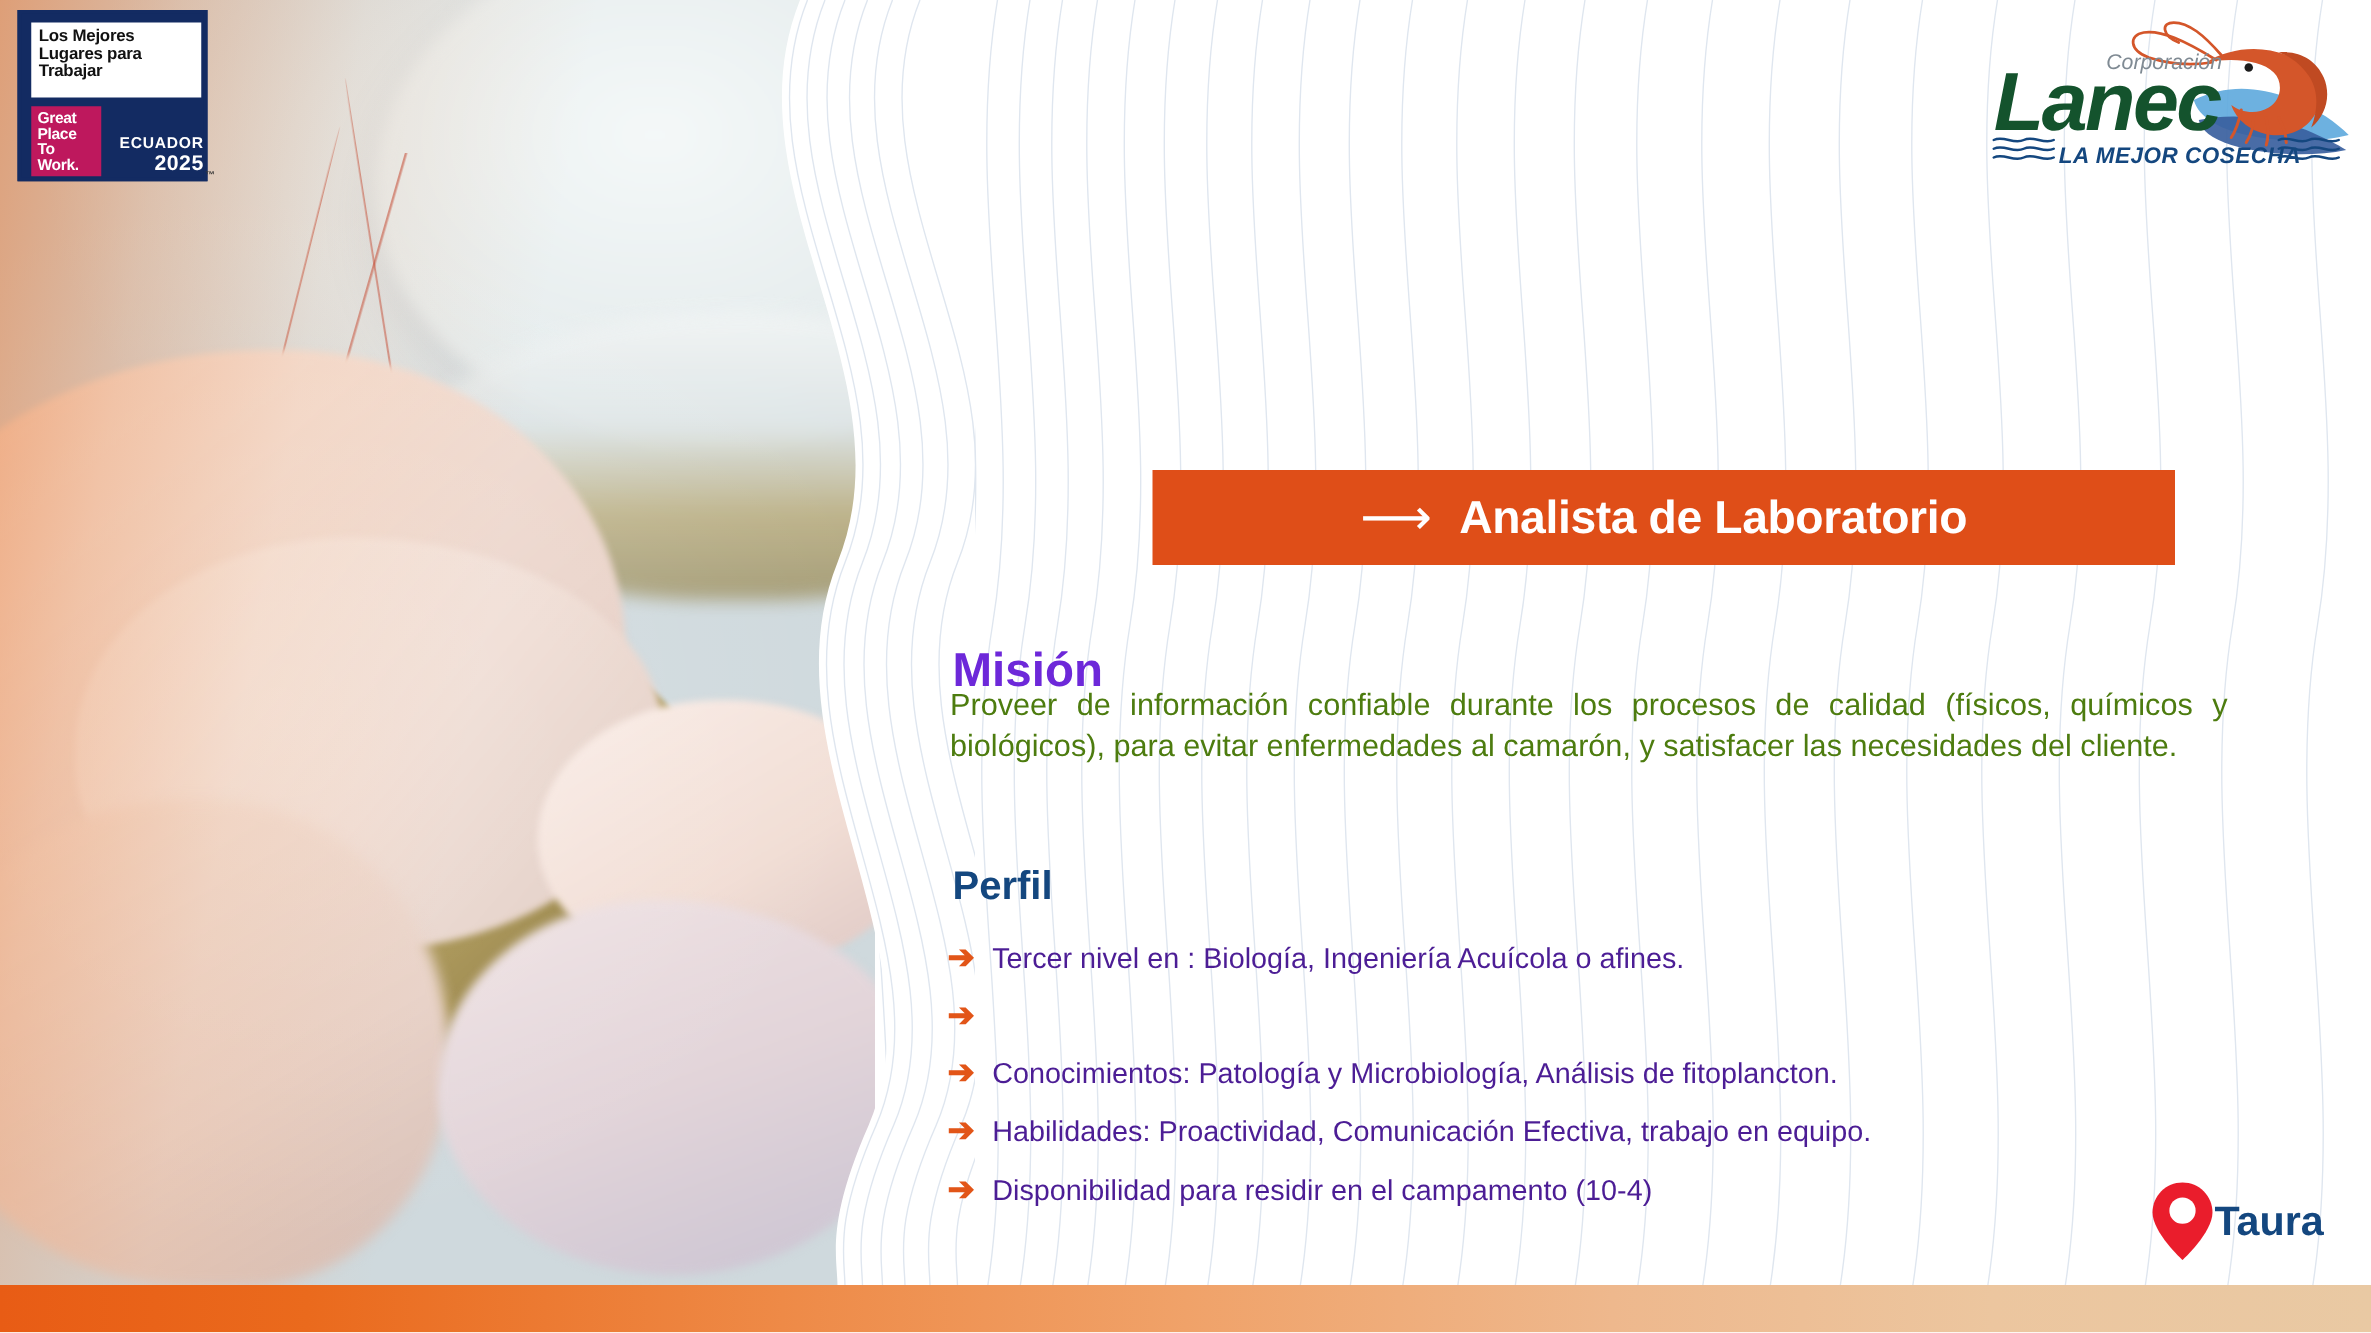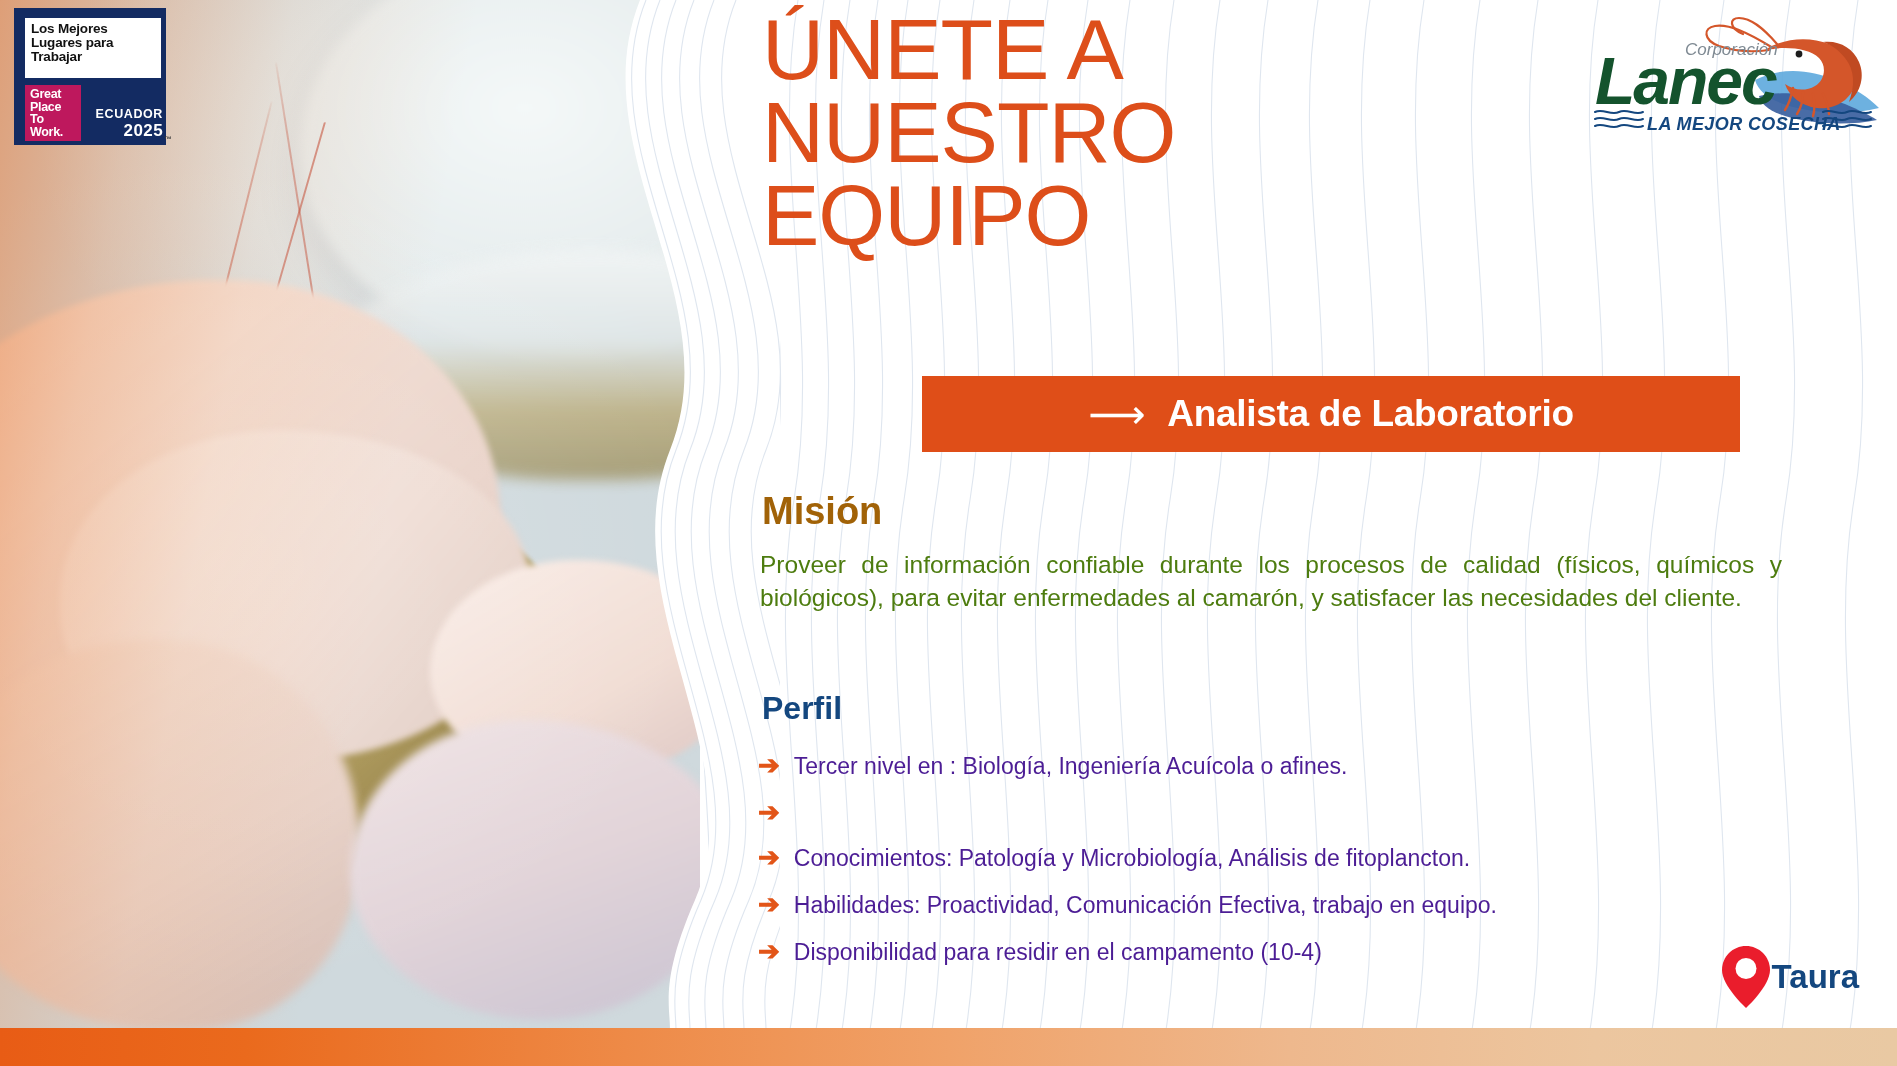--- a/index.html
+++ b/index.html
@@ -323,24 +323,24 @@
     color:#ffffff;
     font-size: 37px;
     font-weight: bold;
     letter-spacing: -.3px;
   }
   .arrow-long { font-size: 40px; font-weight: normal; line-height: 1; }
 
   
   .sec-mision-h {
     position:absolute;
-    left: 762px; top: 490px;
+    left: 762px; top: 516px;
     font-size: 38px;
     font-weight: bold;
-    color: #a16207;
+    color: #6d28d9;
     z-index:5;
   }
   .mision-body {
     position:absolute;
     left: 760px; top: 548px;
     width: 1022px;
     font-size: 24.5px;
     line-height: 33px;
     color: #4d7c0f;
     text-align: justify;
@@ -521,25 +521,20 @@
         <path d="M236,98 C244,94 252,102 260,98 C268,94 276,102 284,98"></path>
         <path d="M236,105 C244,101 252,109 260,105 C268,101 276,109 284,105"></path>
         <path d="M236,112 C244,108 252,116 260,112 C268,108 276,116 284,112"></path>
       </g>
     </svg>
     <div class="logo-corp">Corporación</div>
     <div class="logo-word">Lanec</div>
     <div class="logo-tag">LA MEJOR COSECHA</div>
   </div>
 
-  <div class="headline">
-    <div>ÚNETE A</div>
-    <div>NUESTRO</div>
-    <div>EQUIPO</div>
-  </div>
 
 
   <div class="job-banner">
     <div class="job-banner-inner">
       <span class="arrow-long">⟶</span>
       <span>Analista de Laboratorio</span>
     </div>
   </div>
 
   <div class="sec-mision-h">Misión</div>

